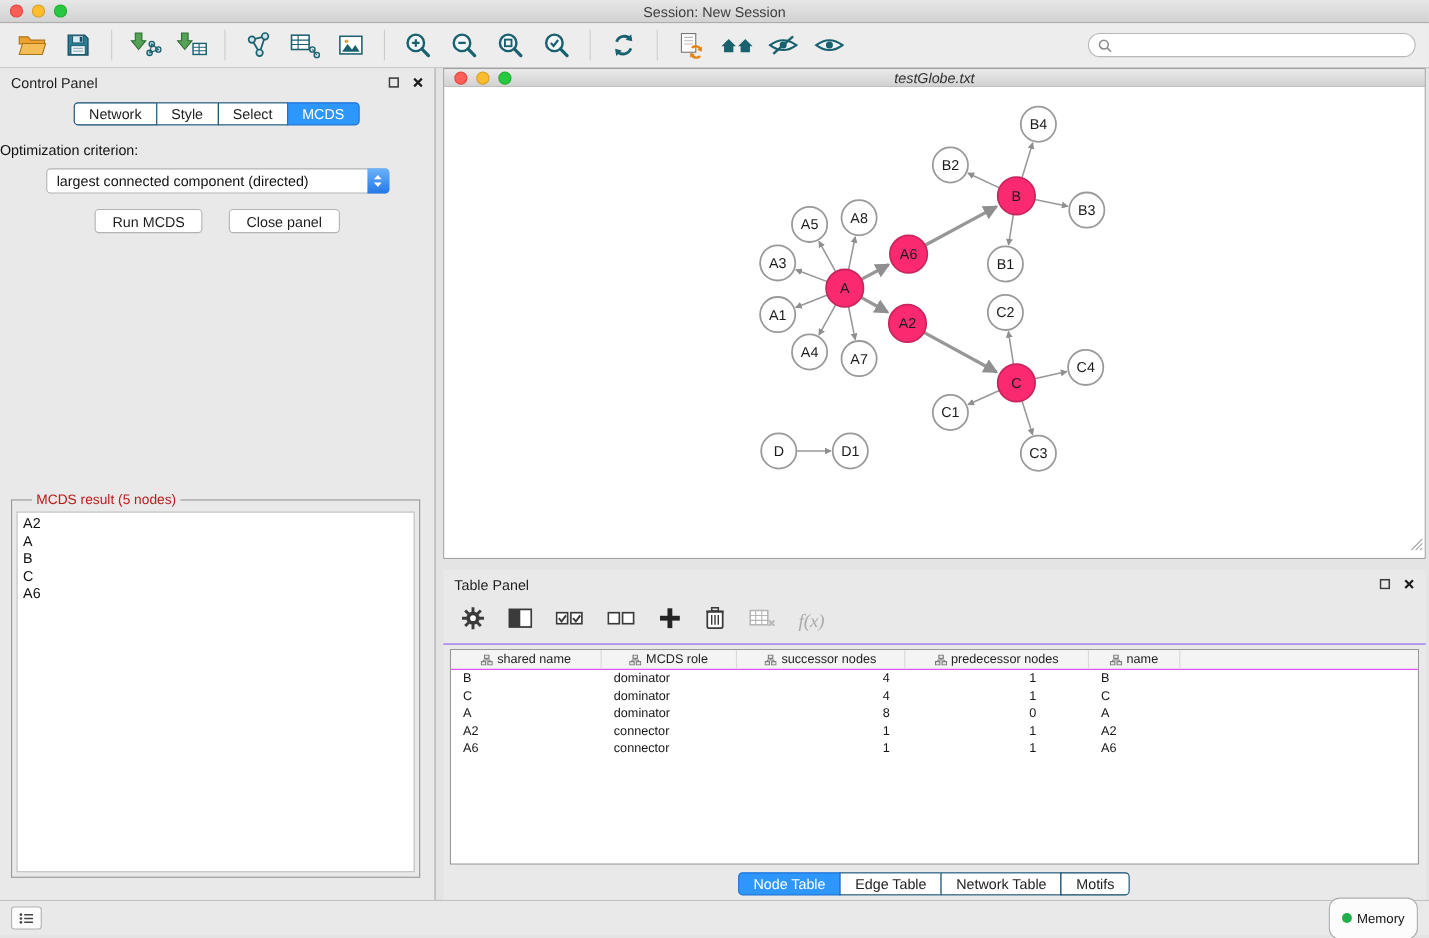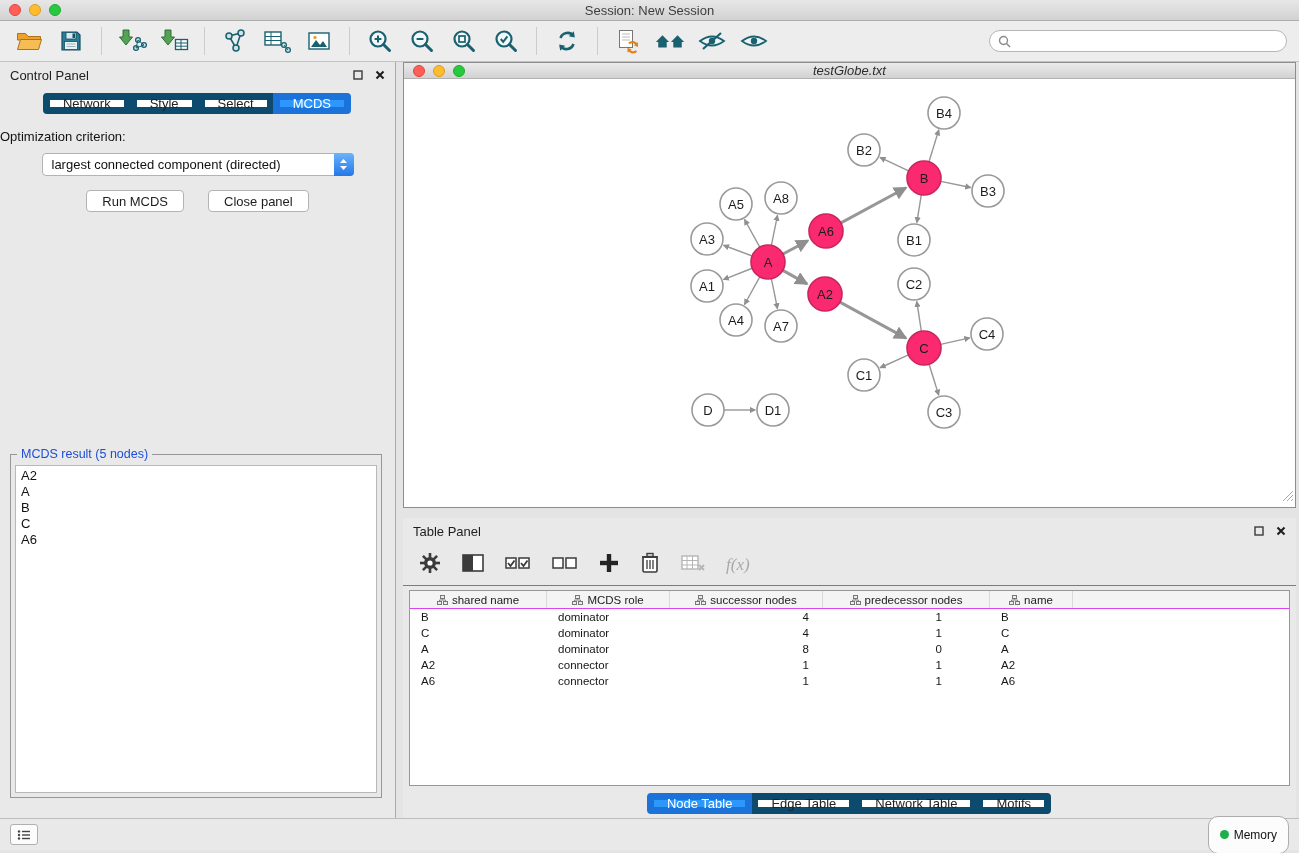--- a/index.html
+++ b/index.html
@@ -33,39 +33,39 @@
   
   .main { display:flex; height:756px; }
   .right-col { flex:1; display:flex; flex-direction:column; padding:0 3px 0 7px; }
 
   
   .control-panel { width:396px; background:#e9e9e9; border-right:1px solid #a8a8a8;
     display:flex; flex-direction:column; position:relative; }
   .panel-header { height:26px; display:flex; align-items:center; padding:0 10px; font-size:13px; color:#1d1d1d; }
   .panel-controls { margin-left:auto; display:flex; gap:12px; align-items:center; }
   .seg { display:flex; justify-content:center; margin-top:5px; }
-  .seg-btn { height:21px; padding:0 13px; font-size:13px; background:#fff; border:7px solid #0c4a6e;
+  .seg-btn { height:21px; padding:0 13px; font-size:13px; background:#fff; border:1px solid #0c4a6e;
     margin-left:-1px; display:flex; align-items:center; color:#222; }
   .seg-btn.first { border-radius:4px 0 0 4px; }
   .seg-btn.last  { border-radius:0 4px 4px 0; }
   .seg-btn.active { background:#2e97fd; color:#fff; border-color:#1b72d9; position:relative; z-index:1; }
   .opt-label { text-align:left; font-size:13px; margin-top:15px; color:#111; }
   .combo { margin:9px auto 0; width:312px; height:23px; border:1px solid #b3b3b3; border-radius:4px;
     background:#fff; display:flex; align-items:center; font-size:13px; color:#111;
     padding-left:9px; position:relative; }
   .combo-step { position:absolute; right:-1px; top:-1px; width:20px; height:23px;
     background:linear-gradient(#6cb2fd,#2378e8); border-radius:0 4px 4px 0;
     display:flex; align-items:center; justify-content:center; }
   .btn-row { display:flex; justify-content:center; gap:24px; margin-top:14px; }
   .mac-btn { height:22px; padding:0 15px; background:#fff; border:1px solid #b3b3b3; border-radius:4px;
     font-size:13px; color:#1d1d1d; display:flex; align-items:center; }
   .result-group { position:absolute; top:392px; left:10px; width:372px; height:344px;
     border:1px solid #979797; }
-  .result-legend { position:absolute; top:-8px; left:6px; background:#e9e9e9; padding:0 4px;
-    font-size:12.5px; color:#1d4ed8; }
+  .result-legend { position:absolute; top:-8px; left:18px; background:#e9e9e9; padding:0 4px;
+    font-size:12.5px; color:#b91c1c; }
   .result-inner { position:absolute; top:10px; left:4px; right:4px; bottom:4px; background:#fff;
     border:1px solid #b9b9b9; overflow:auto; font-size:13px; padding:2px 5px; line-height:16px; color:#111; }
 
   
   .net-window { height:446px; background:#fff; border:1px solid #8d8d8d; display:flex; flex-direction:column; }
   .net-titlebar { height:16px; background:linear-gradient(#eaeaea,#d2d2d2); border-bottom:1px solid #b1b1b1;
     position:relative; display:flex; align-items:center; flex:none;font-style:italic; }
   .net-title { position:absolute; left:0; right:0; text-align:center; font-size:13px; color:#2e2e2e; }
   .net-canvas { flex:1; position:relative; overflow:hidden; background:#fff; }
   .net-canvas svg.graph { position:absolute; left:0; top:0; }

